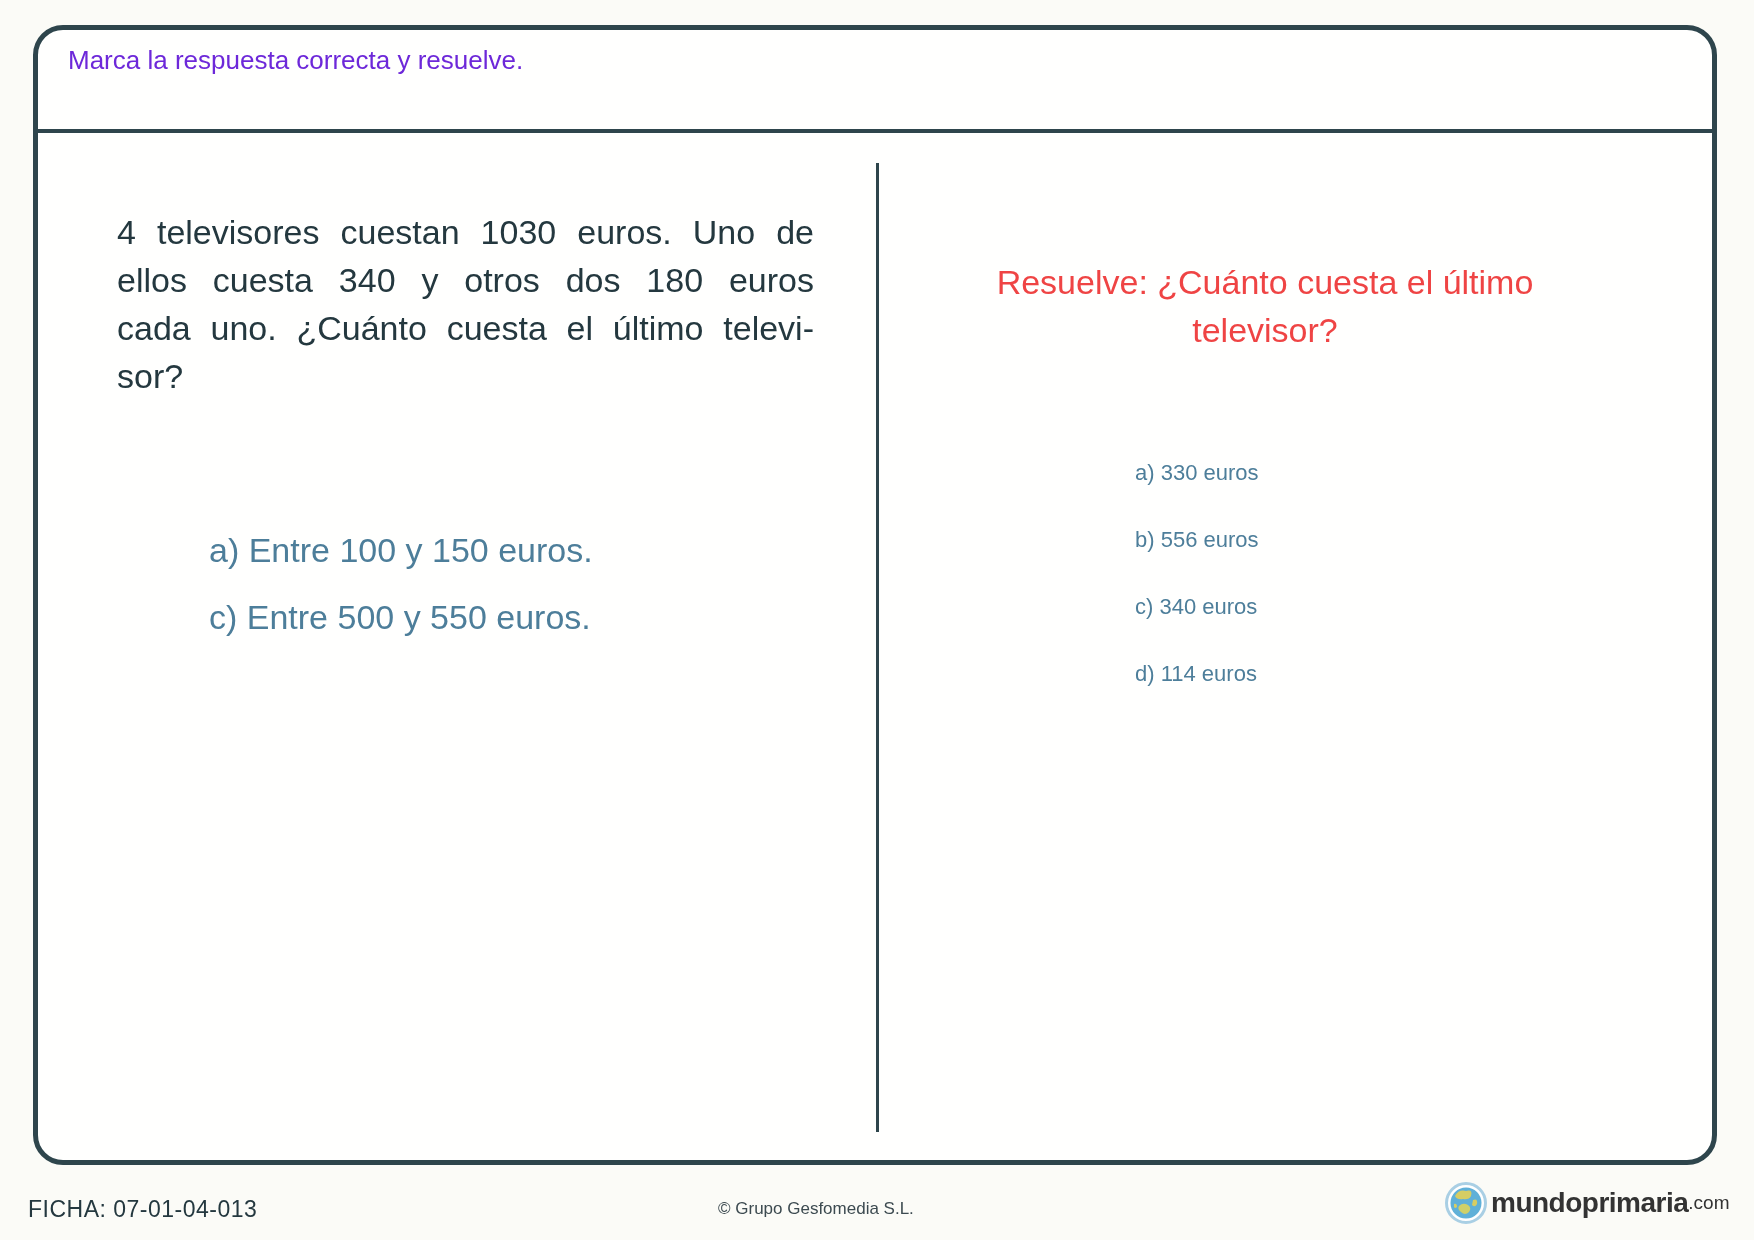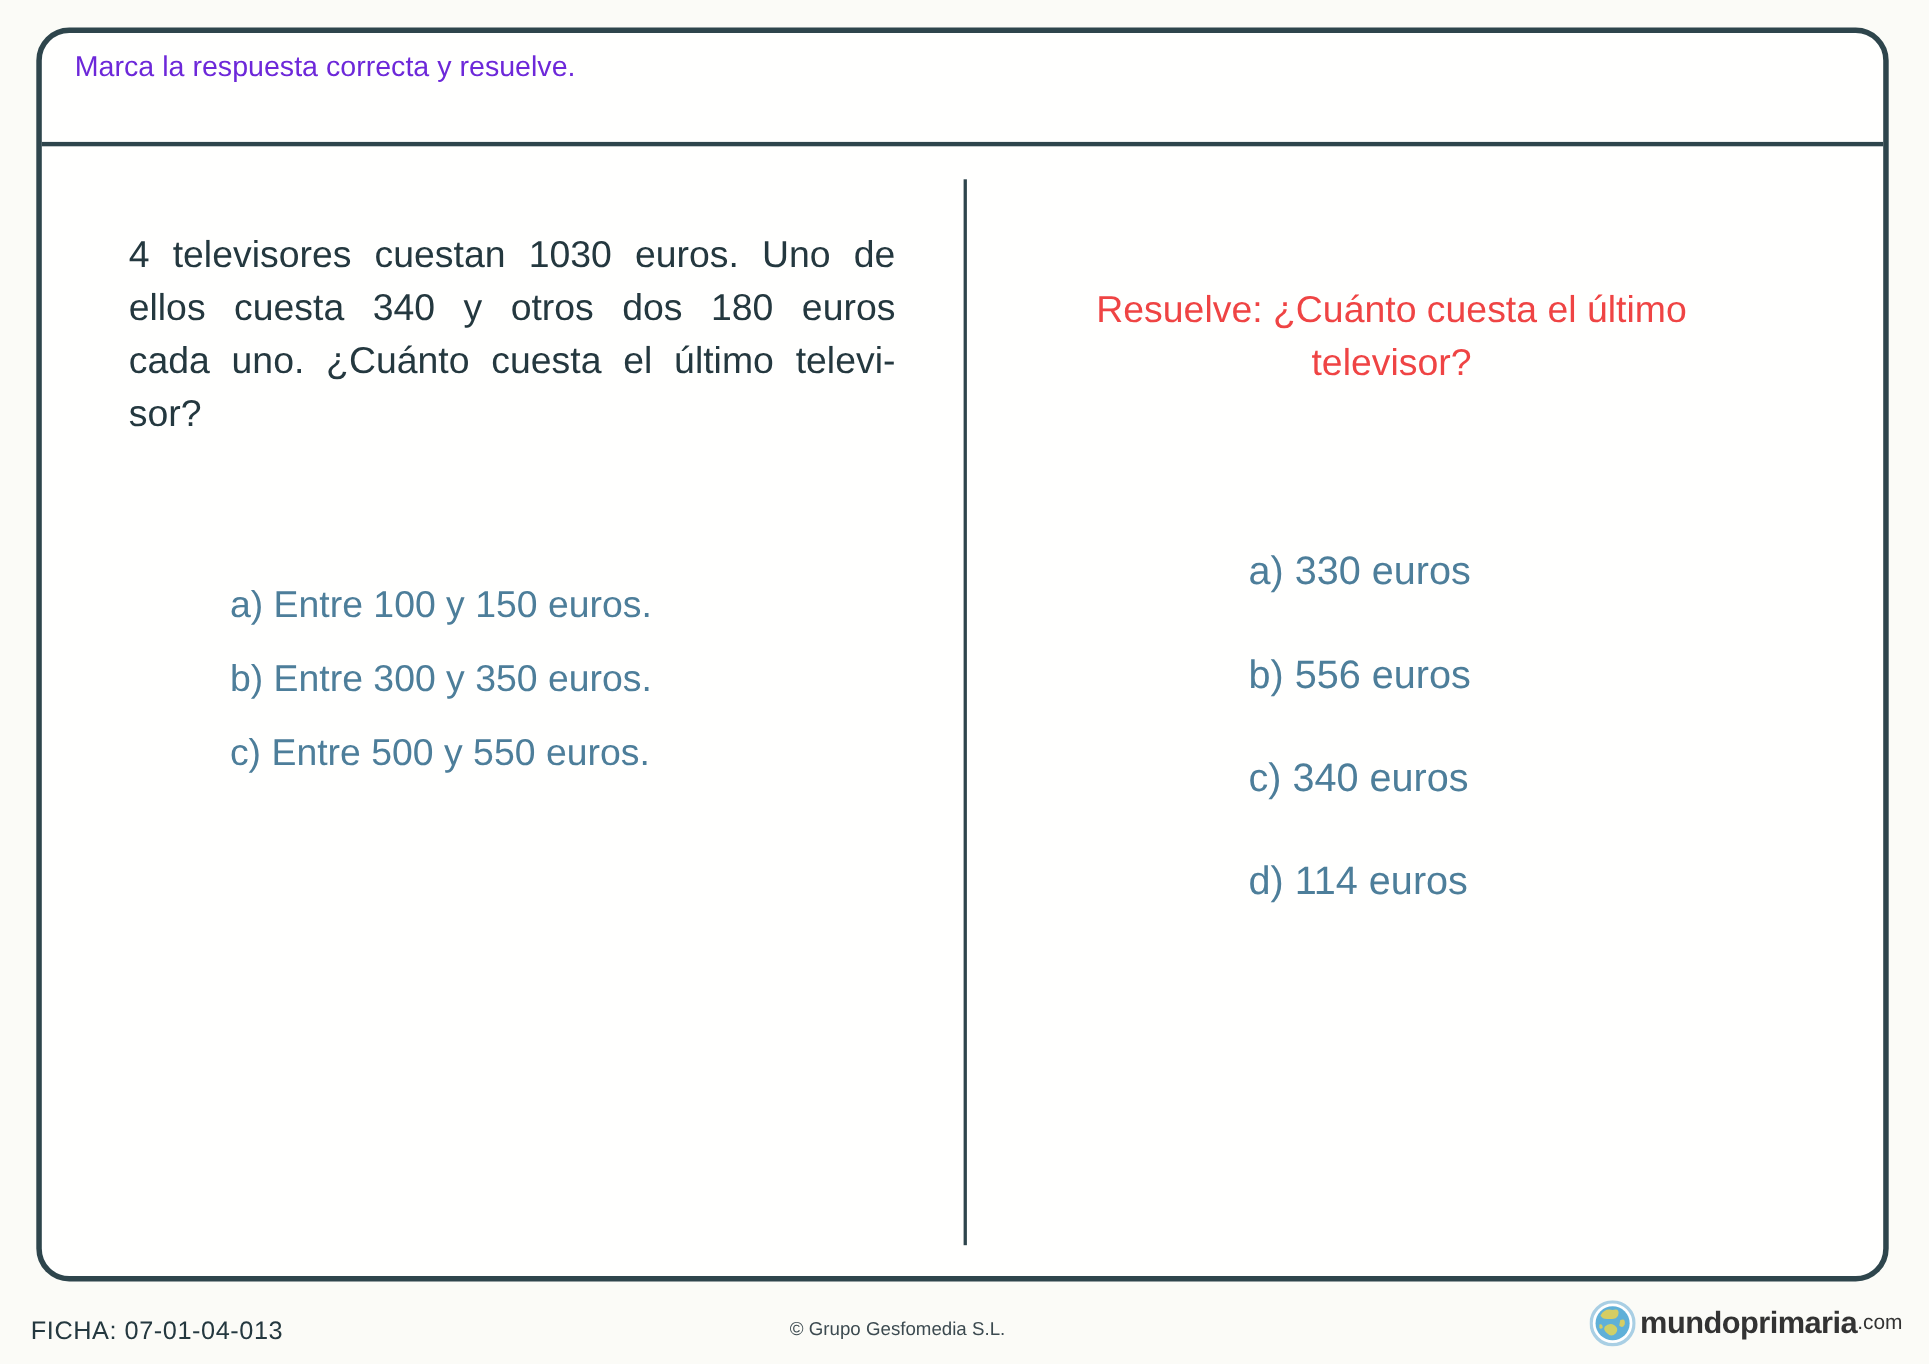--- a/index.html
+++ b/index.html
@@ -84,25 +84,24 @@
     font-size: 34px;
     line-height: 48px;
     color: #ef4444;
   }
   .right-options {
     position: absolute;
     left: 1135px;
     top: 449px;
   }
   .right-options .option {
-    font-size: 36px;
+    font-size: 22px;
     line-height: 48px;
     margin-bottom: 19px;
     color: #4d7e9a;
-    margin-top: 46px;
   }
   .ficha {
     position: absolute;
     left: 28px;
     top: 1196px;
     font-size: 23px;
     letter-spacing: 0.5px;
     color: #24383f;
   }
   .copyright {
@@ -151,21 +150,20 @@
 
   <div class="problem">
     <div class="pline just">4 televisores cuestan 1030 euros. Uno de</div>
     <div class="pline just">ellos cuesta 340 y otros dos 180 euros</div>
     <div class="pline just">cada uno. ¿Cuánto cuesta el último televi-</div>
     <div class="pline">sor?</div>
   </div>
 
   <div class="left-options">
     <div class="option">a) Entre 100 y 150 euros.</div>
-    <div class="option">b) Entre 300 y 350 euros.</div>
     <div class="option">c) Entre 500 y 550 euros.</div>
   </div>
 
   <div class="right-question">
     <div>Resuelve: ¿Cuánto cuesta el último</div>
     <div>televisor?</div>
   </div>
 
   <div class="right-options">
     <div class="option">a) 330 euros</div>

